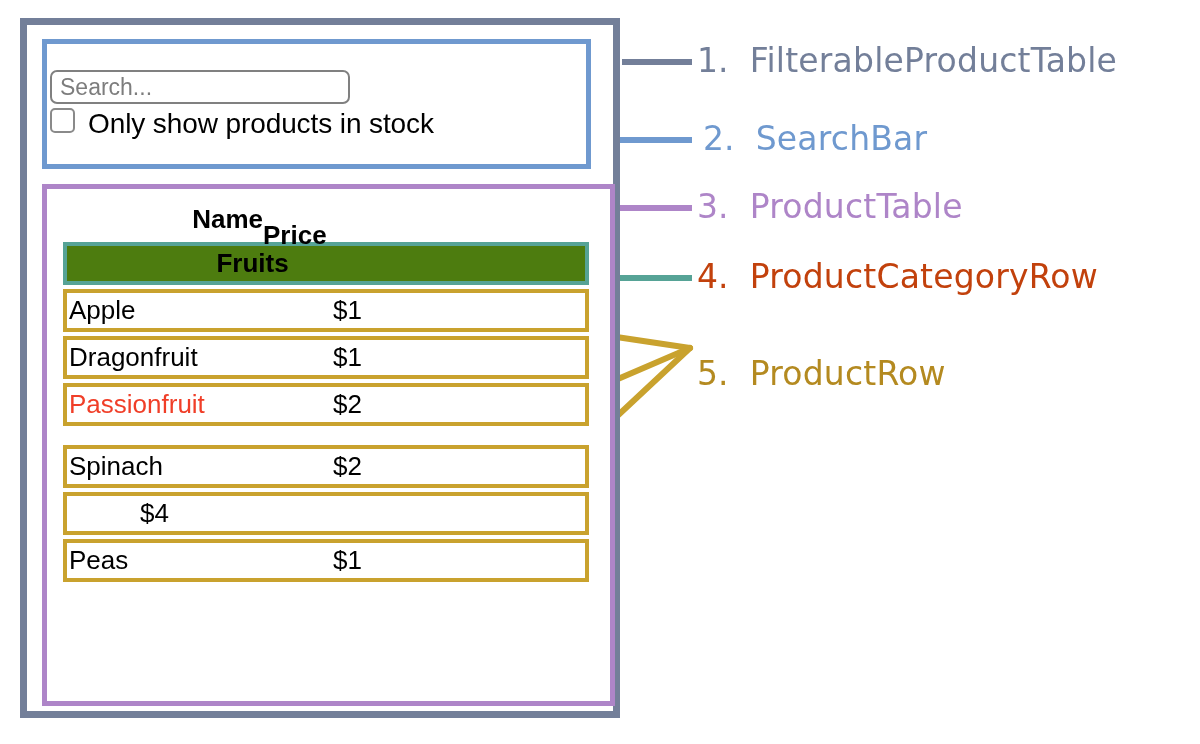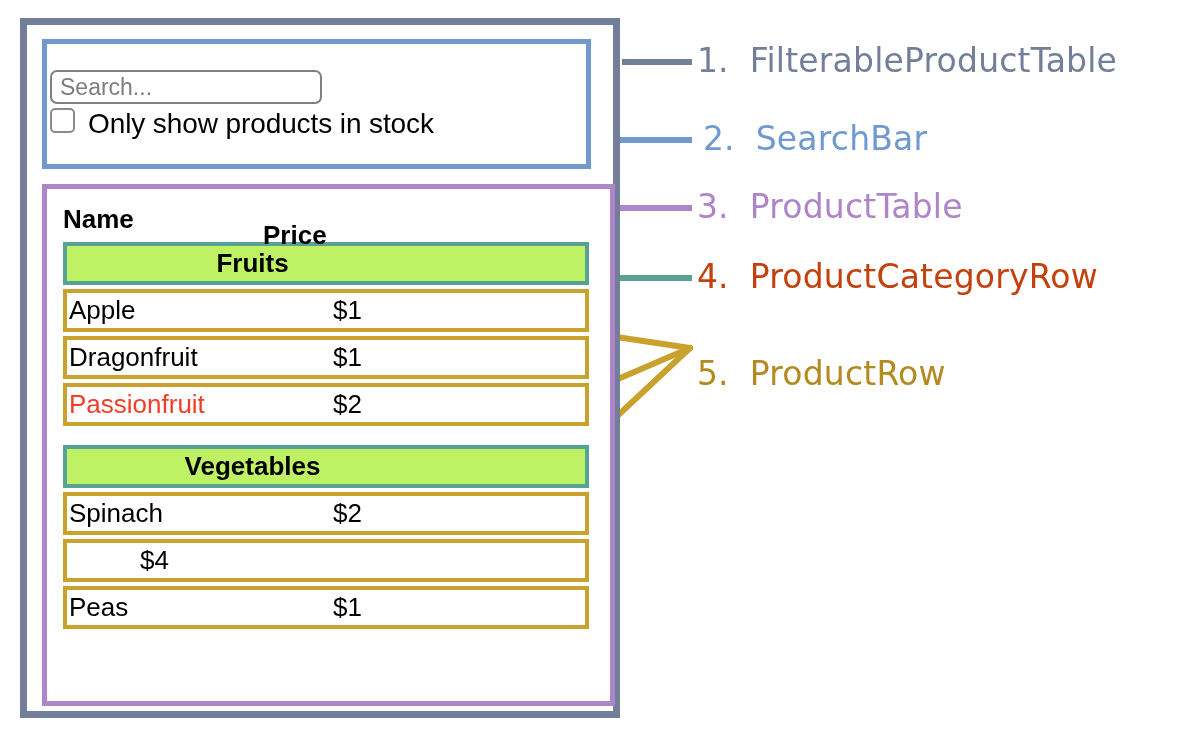--- a/index.html
+++ b/index.html
@@ -26,21 +26,21 @@
     position:absolute;left:20px;top:18px;width:600px;height:700px;
     border:7px solid var(--c-outer);box-sizing:border-box;background:#fff;
   }
 
   
   .search-bar{
     position:absolute;left:42px;top:39px;width:549px;height:130px;
     border:5px solid var(--c-search);box-sizing:border-box;background:#fff;
   }
   .search-input{
-    position:absolute;left:50px;top:70px;width:272px;height:34px;
+    position:absolute;left:50px;top:70px;width:300px;height:34px;
     border:2px solid var(--c-inputborder);border-radius:7px;background:#fff;
     box-sizing:border-box;font-family:"Liberation Sans", sans-serif;
     font-size:23px;color:#111;padding:0 8px;line-height:30px;
     display:flex;align-items:center;
   }
   .search-input .ph{color:var(--c-placeholder);}
 
   .checkbox-row{
     position:absolute;left:50px;top:108px;height:40px;
     display:flex;align-items:flex-start;gap:13px;
@@ -55,26 +55,26 @@
   .product-table{
     position:absolute;left:42px;top:184px;width:573px;height:522px;
     border:5px solid var(--c-table);box-sizing:border-box;background:#fff;
   }
   .table-inner{position:absolute;left:16px;top:8px;width:526px;}
 
   .table-head{
     display:flex;height:45px;align-items:center;
     font-size:26px;font-weight:bold;color:#000;
   }
-  .col-name{width:200px;text-align:left;}
+  .col-name{width:200px;text-align:right;}
   .col-price{width:175px;margin-top:32px;}
 
   .category-row{
     height:43px;border:4px solid var(--c-cat);box-sizing:border-box;
-    background:#bef264;display:flex;align-items:center;margin-bottom:4px;
+    background:#4d7c0f;display:flex;align-items:center;margin-bottom:4px;
     font-size:26px;font-weight:bold;color:#000;
   }
   .category-row .cat-text{width:371px;text-align:center;}
 
   .product-row{
     height:43px;border:4px solid var(--c-row);box-sizing:border-box;
     background:#fff;display:flex;align-items:center;margin-bottom:4px;
     font-size:26px;color:#000;
   }
   .product-row .p-name{width:193px;padding-left:2px;box-sizing:border-box;text-align:left;}
@@ -143,23 +143,20 @@
       <div class="p-price">$1</div>
     </div>
 
     <div class="product-row oos">
       <div class="p-name">Passionfruit</div>
       <div class="p-price">$2</div>
     </div>
 
     <div class="gap"></div>
 
-    <div class="category-row">
-      <div class="cat-text">Vegetables</div>
-    </div>
 
     <div class="product-row">
       <div class="p-name">Spinach</div>
       <div class="p-price">$2</div>
     </div>
 
     <div class="product-row oos">
       <div class="p-price">$4</div>
     </div>
 

